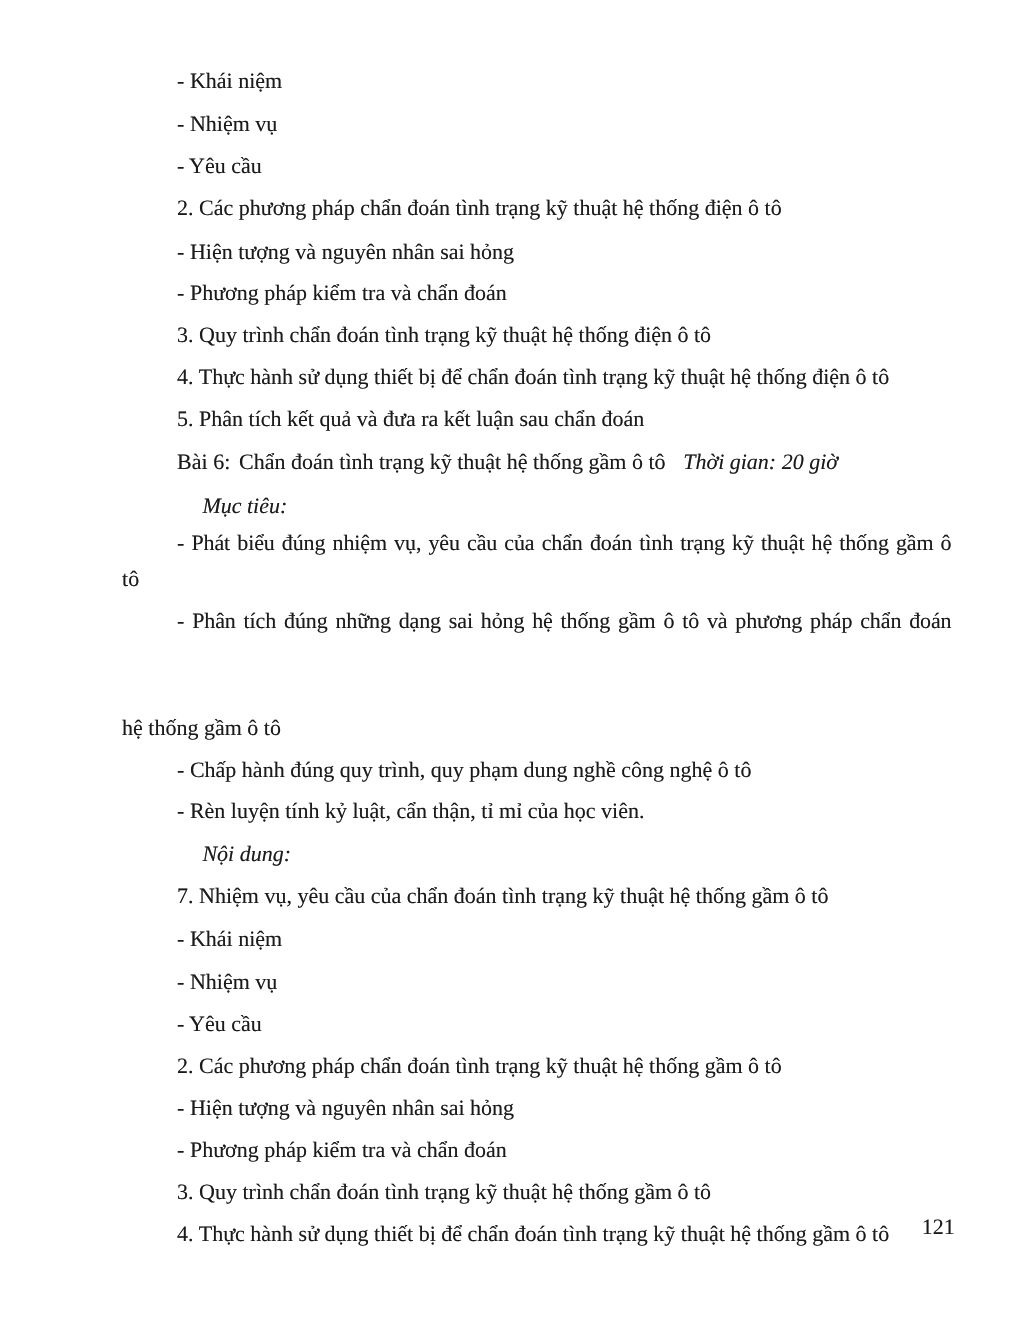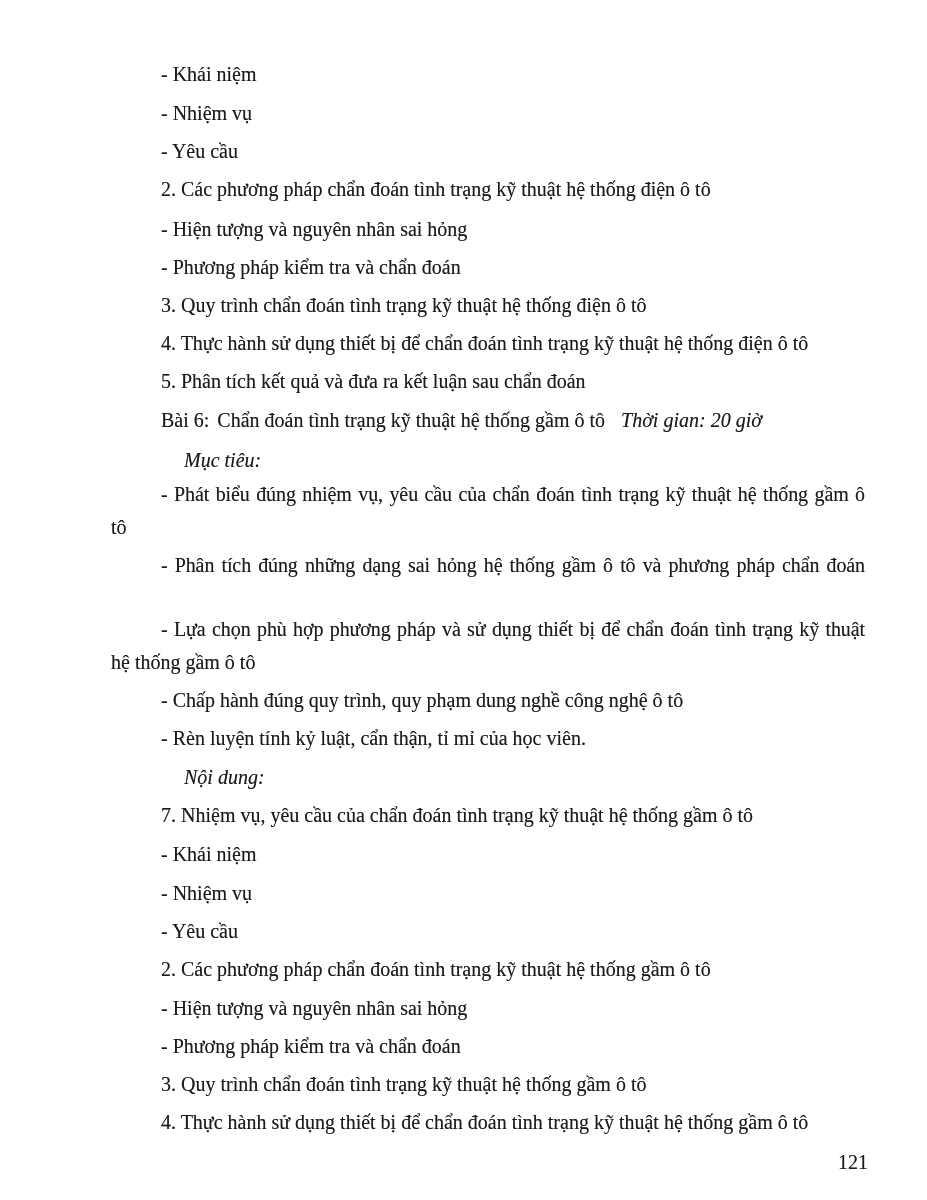--- a/index.html
+++ b/index.html
@@ -26,21 +26,21 @@
     text-align: justify;
     text-align-last: justify;
     letter-spacing: -0.1px;
   }
   .it { font-style: italic; margin-left: 23px; }
   .b  { font-weight: normal; }
   .hgap { margin-left: 8px; }
   .tgap { margin-left: 16px; }
   .pageno {
     position: absolute;
-    top: 1150px; right: 59px;
+    top: 1104px; right: 59px;
     line-height: 24px;
   }
 </style>
 </head>
 <body>
 
 <div class="page">
 
   <div class="ln" style="top:62px">- Khái niệm</div>
   <div class="ln" style="top:101px">- Nhiệm vụ</div>
@@ -54,21 +54,20 @@
 
   <div class="ln" style="top:408px">
     <span>Bài 6:</span><span class="b hgap">Chẩn đoán tình trạng kỹ thuật hệ thống gầm ô tô</span><span class="it tgap">Thời gian: 20 giờ</span>
   </div>
 
   <div class="ln it" style="top:448px">Mục tiêu:</div>
 
   <div class="ln mar" style="top:515px">tô</div>
   <div class="ln jst" style="top:482px">- Phát biểu đúng nhiệm vụ, yêu cầu của chẩn đoán tình trạng kỹ thuật hệ thống gầm ô</div>
   <div class="ln jst" style="top:553px">- Phân tích đúng những dạng sai hỏng hệ thống gầm ô tô và phương pháp chẩn đoán</div>
-  <div class="ln jst" style="top:617px">- Lựa chọn phù hợp phương pháp và sử dụng thiết bị để chẩn đoán tình trạng kỹ thuật</div>
   <div class="ln mar" style="top:650px">hệ thống gầm ô tô</div>
   <div class="ln" style="top:688px">- Chấp hành đúng quy trình, quy phạm dung nghề công nghệ ô tô</div>
   <div class="ln" style="top:726px">- Rèn luyện tính kỷ luật, cẩn thận, tỉ mỉ của học viên.</div>
 
   <div class="ln it" style="top:765px">Nội dung:</div>
 
   <div class="ln" style="top:803px">7. Nhiệm vụ, yêu cầu của chẩn đoán tình trạng kỹ thuật hệ thống gầm ô tô</div>
   <div class="ln" style="top:842px">- Khái niệm</div>
   <div class="ln" style="top:881px">- Nhiệm vụ</div>
   <div class="ln" style="top:919px">- Yêu cầu</div>

